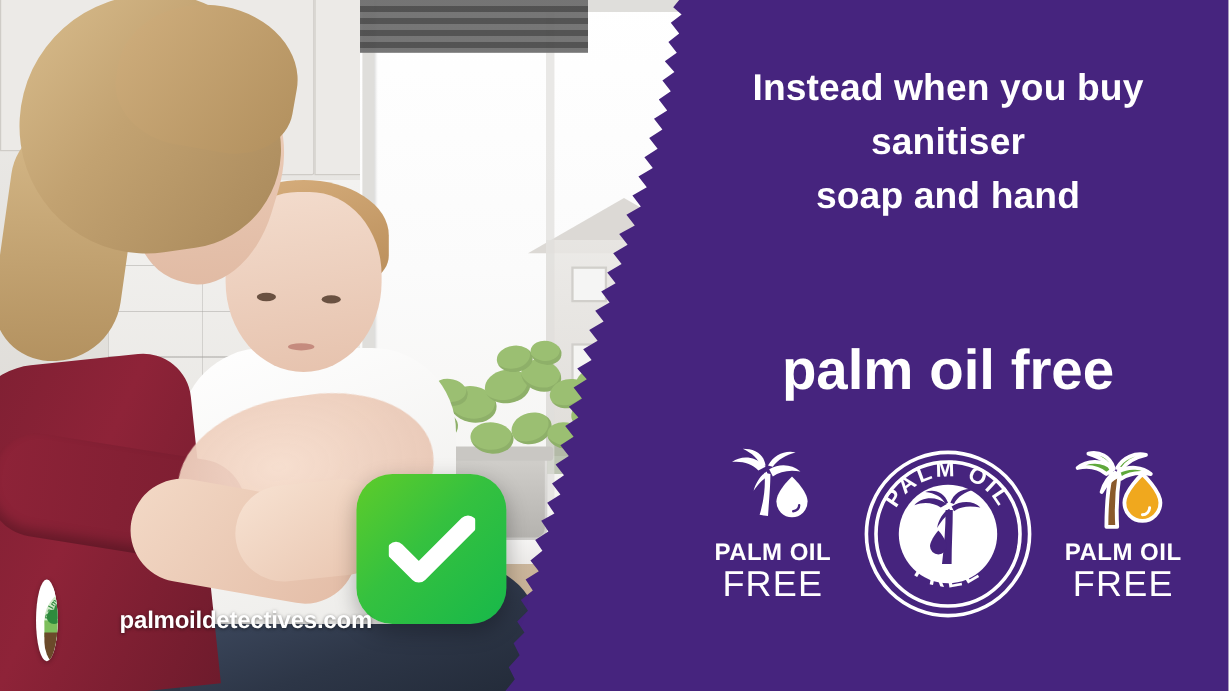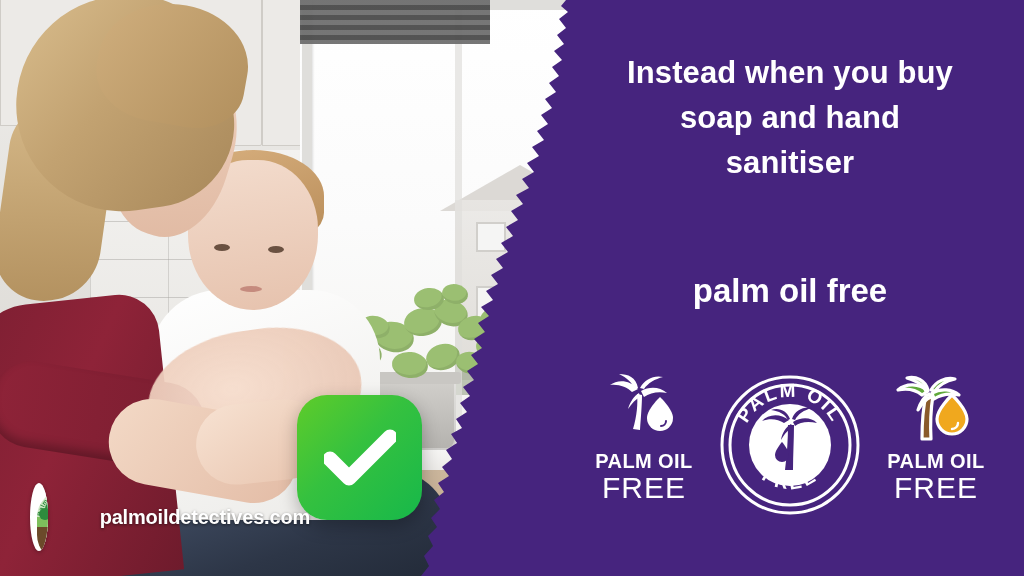--- a/index.html
+++ b/index.html
@@ -113,21 +113,21 @@
   
   .panel{position:absolute;left:0;top:0;width:1024px;height:576px;}
   .panel svg{display:block;}
 
   
   .right{position:absolute;left:556px;top:0;width:468px;height:508px;}
   .headline{position:absolute;left:0;top:50px;width:468px;text-align:center;
     color:#ffffff;font-weight:700;font-size:31px;line-height:45px;letter-spacing:.1px;}
   .bigline{position:absolute;left:0;width:468px;text-align:center;color:#ffffff;font-weight:700;}
   .big1{top:208px;font-size:47px;line-height:52px;}
-  .big2{top:265px;font-size:33px;line-height:52px;}
+  .big2{top:282px;font-size:47px;line-height:52px;}
 
   .logos{position:absolute;left:0;top:372px;width:468px;height:160px;
      display:flex;align-items:flex-start;justify-content:space-between;padding:0 18px;box-sizing:border-box;}
   .logo{width:140px;display:flex;flex-direction:column;align-items:center;}
   .logo .art{height:74px;display:flex;align-items:center;justify-content:center;}
   .cap1{color:#fff;font-size:20px;font-weight:600;letter-spacing:.4px;line-height:22px;margin-top:4px;}
   .cap2{color:#fff;font-size:30px;font-weight:300;letter-spacing:1px;line-height:32px;}
   .logo-mid{width:150px;display:flex;align-items:center;justify-content:center;padding-top:2px;}
 
   
@@ -230,22 +230,22 @@
         L548,124 L541,115 L552,108 L545,99 L556,92 L549,83
         L559,76 L552,67 L562,60 L554,51 L564,44 L557,35
         L566,28 L559,19 L568,12 L561,6 Z"></path>
     </svg>
   </div>
 
   <div class="right">
 
     <div class="headline">
       <div>Instead when you buy</div>
+      <div>sanitiser</div>
       <div>soap and hand</div>
-      <div>sanitiser</div>
     </div>
 
     <div class="bigline big2">palm oil free</div>
 
     <div class="logos">
 
       <div class="logo">
         <div class="art">
           <svg width="92" height="72" viewBox="0 0 92 72" xmlns="http://www.w3.org/2000/svg">
             <g fill="#ffffff">

